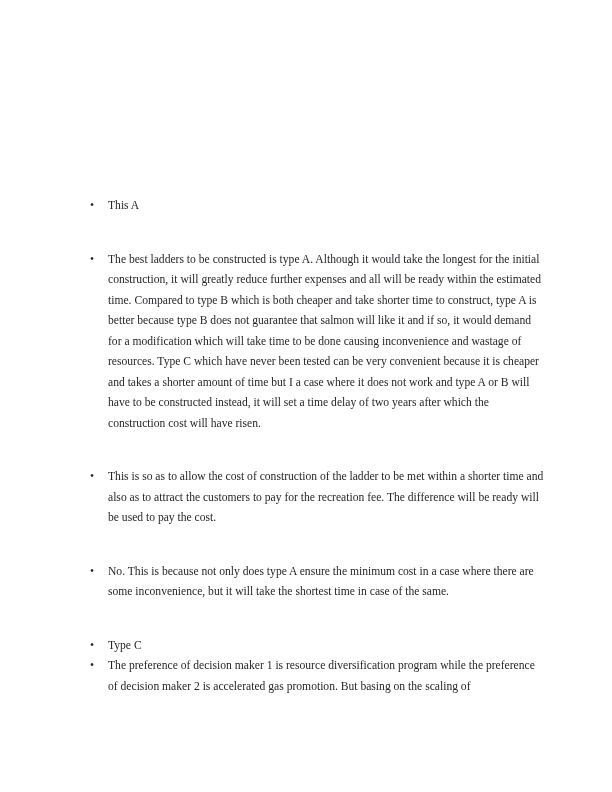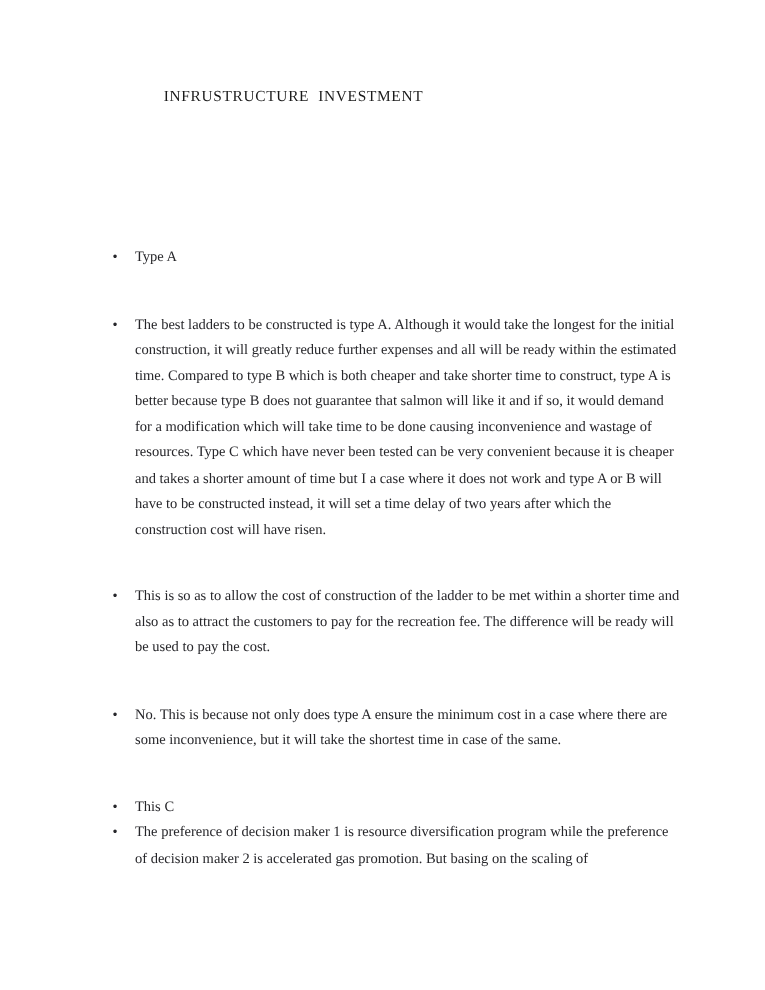--- a/index.html
+++ b/index.html
@@ -68,47 +68,46 @@
     display: block;
   }
   .gap-lg { margin-top: 33px; }
   .gap-none { margin-top: 0; }
 </style>
 </head>
 <body>
 
 <div class="page">
 
-  <div class="doc-title">INFRUSTRUCTURE  INVESTMENT</div>
 
   <ul class="body-list">
 
     <li class="list-item gap-none">
       <span class="bullet">•</span>
-      <span class="item-text">Type A</span>
+      <span class="item-text">This A</span>
     </li>
 
     <li class="list-item gap-lg">
       <span class="bullet">•</span>
       <span class="item-text">The best ladders to be constructed is type A. Although it would take the longest for the initial construction, it will greatly reduce further expenses and all will be ready within the estimated time. Compared to type B which is both cheaper and take shorter time to construct, type A is better because type B does not guarantee that salmon will like it and if so, it would demand for a modification which will take time to be done causing inconvenience and wastage of resources. Type C which have never been tested can be very convenient because it is cheaper and takes a shorter amount of time but I a case where it does not work and type A or B will have to be constructed instead, it will set a time delay of two years after which the construction cost will have risen.</span>
     </li>
 
     <li class="list-item gap-lg">
       <span class="bullet">•</span>
       <span class="item-text">This is so as to allow the cost of construction of the ladder to be met within a shorter time and also as to attract the customers to pay for the recreation fee. The difference will be ready will be used to pay the cost.</span>
     </li>
 
     <li class="list-item gap-lg">
       <span class="bullet">•</span>
       <span class="item-text">No. This is because not only does type A ensure the minimum cost in a case where there are some inconvenience, but it will take the shortest time in case of the same.</span>
     </li>
 
     <li class="list-item gap-lg">
       <span class="bullet">•</span>
-      <span class="item-text">This C</span>
+      <span class="item-text">Type C</span>
     </li>
 
     <li class="list-item gap-none">
       <span class="bullet">•</span>
       <span class="item-text">The preference of decision maker 1 is resource diversification program while the preference of decision maker 2 is accelerated gas promotion. But basing on the scaling of</span>
     </li>
 
   </ul>
 </div>
 

